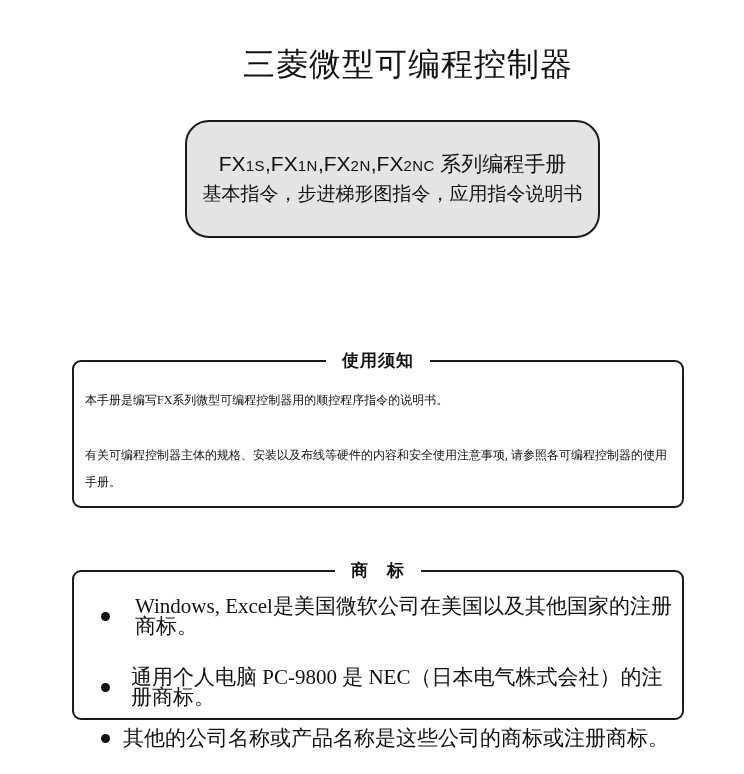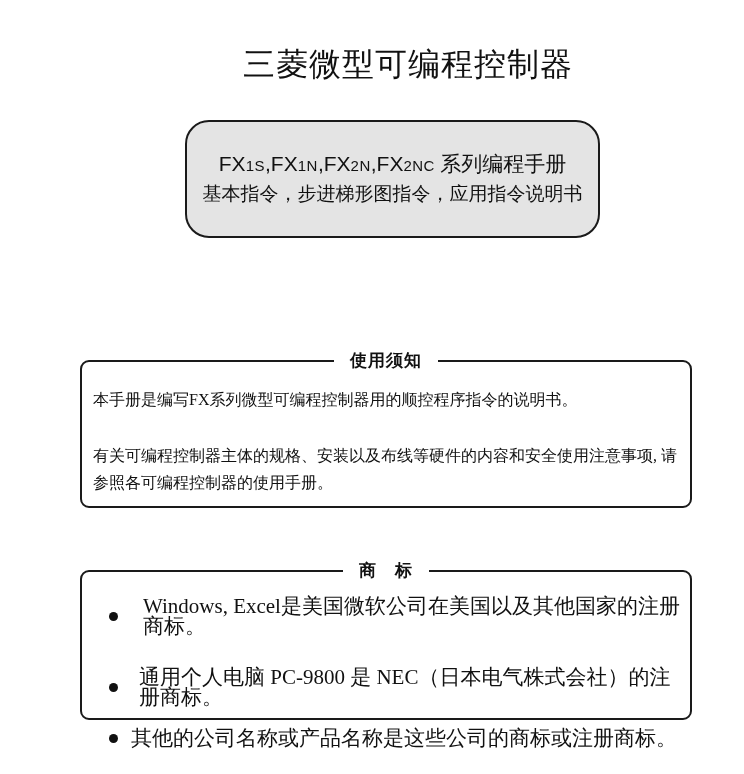--- a/index.html
+++ b/index.html
@@ -53,21 +53,21 @@
   }
   .cover-subtitle {
     font-size: 19px;
     line-height: 1.2;
     white-space: nowrap;
   }
 
   
   .framed-box {
     position: absolute;
-    left: 80px;
+    left: 72px;
     width: 612px;
     box-sizing: border-box;
     border: 2px solid #1a1a1a;
     border-radius: 9px;
     background: #ffffff;
   }
   .box-legend {
     position: absolute;
     top: -11px;
     left: 50%;
@@ -81,21 +81,21 @@
     line-height: 20px;
   }
 
   
   #notice-box {
     top: 360px; height: 148px;
     padding: 28px 10px 0 11px;
   }
   .notice-p {
     margin: 0;
-    font-size: 16px;
+    font-size: 12px;
     line-height: 20px;
   }
   .notice-p + .notice-p {
     margin-top: 32px;
     line-height: 27px;
   }
 
   
   #trademark-box {
     top: 570px; height: 150px;

